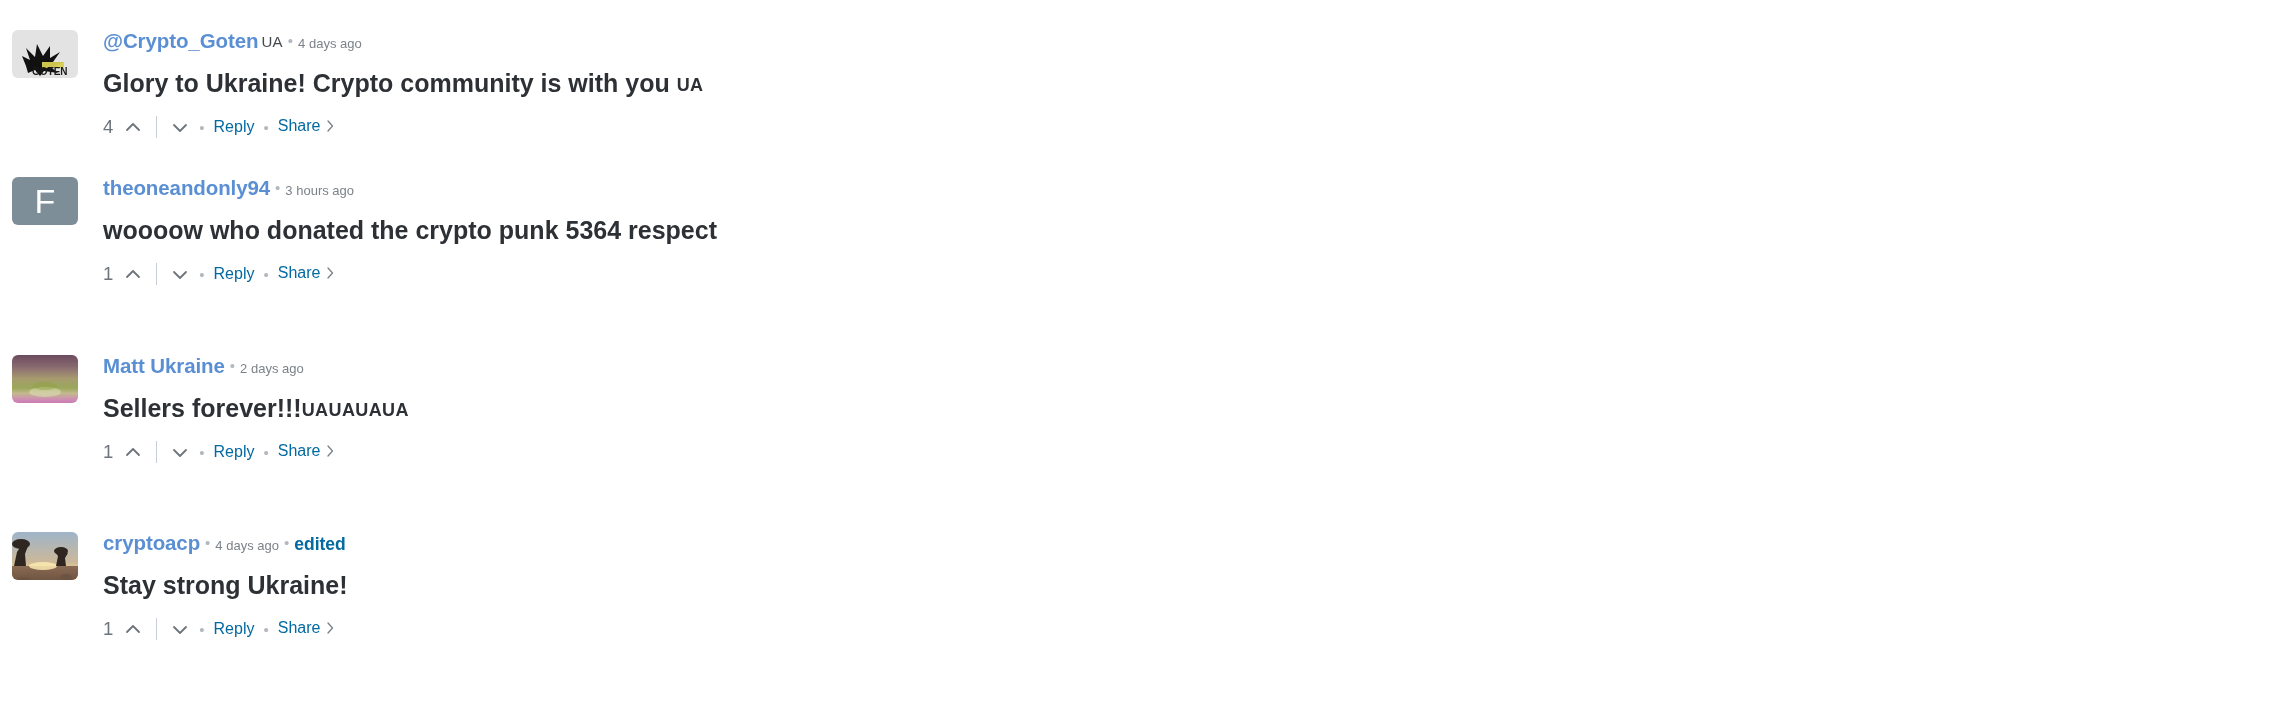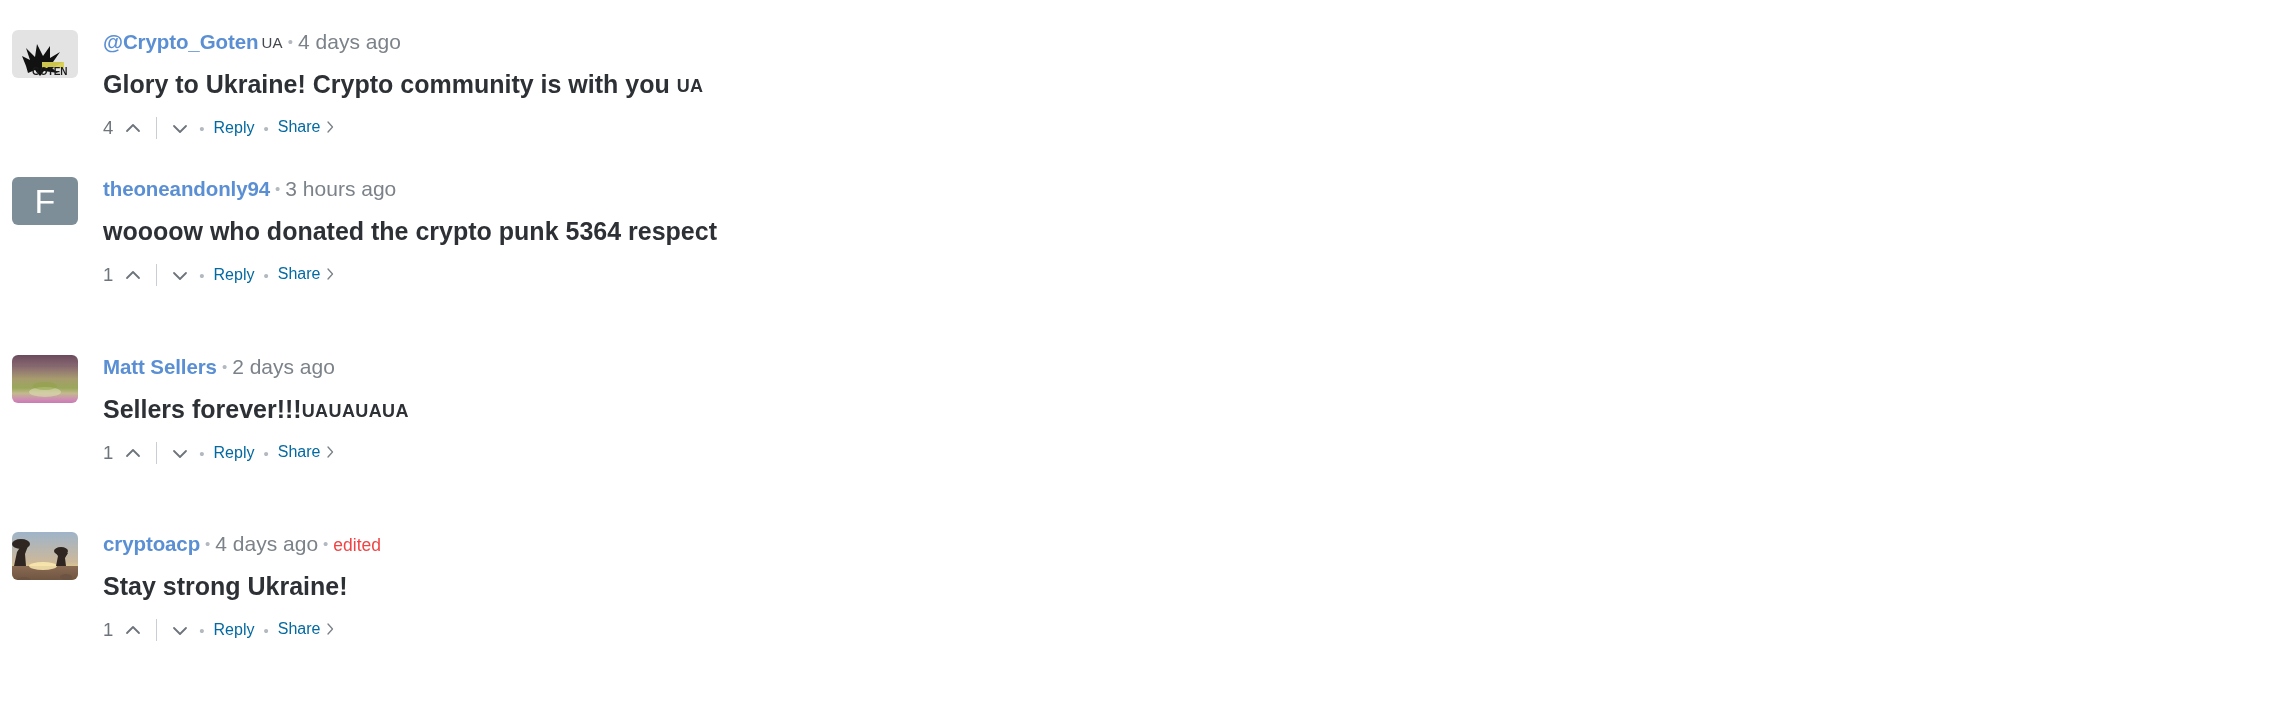--- a/index.html
+++ b/index.html
@@ -86,27 +86,27 @@
     vertical-align: 1px;
   }
   .sep {
     color: #b3b9c0;
     font-size: 15px;
     margin: 0 5px;
     vertical-align: 2px;
   }
   .time {
     color: #7c8289;
-    font-size: 21px;
+    font-size: 13px;
     font-weight: 400;
   }
   .edited {
-    color: #ef4444;
+    color: #0369a1;
     font-size: 17.5px;
-    font-weight: 400;
+    font-weight: 700;
   }
 
   .text {
     color: #2d3135;
     font-size: 25px;
     font-weight: 700;
     line-height: 1.18;
     margin-top: 17px;
     white-space: pre-wrap;
     word-wrap: break-word;
@@ -258,21 +258,21 @@
             </linearGradient>
           </defs>
           <rect width="66" height="66" fill="url(#pg)"></rect>
           <ellipse cx="33" cy="37" rx="16" ry="5" fill="#dfe0b8" opacity="0.55"></ellipse>
           <ellipse cx="33" cy="31" rx="12" ry="4" fill="#8fa246" opacity="0.5"></ellipse>
           <rect y="10" width="66" height="2" fill="#7d6a66" opacity="0.4"></rect>
           <rect y="48" width="66" height="3" fill="#d47fb5" opacity="0.4"></rect>
         </svg>
       </div>
       <div class="col">
-        <div class="meta"><a class="author">Matt Sellers</a><span class="sep">•</span><span class="time">2 days ago</span></div>
+        <div class="meta"><a class="author">Matt Ukraine</a><span class="sep">•</span><span class="time">2 days ago</span></div>
         <div class="text"><span>Sellers forever!!!</span><span class="flag-run">UAUAUAUA</span></div>
         <div class="actions">
           <span class="votecount">1</span>
           <span class="chev">
             <svg width="20" height="20" viewBox="0 0 20 20" aria-hidden="true">
               <path d="M4 13 L10 7 L16 13" fill="none" stroke="#6e747c" stroke-width="1.8" stroke-linecap="round" stroke-linejoin="round"></path>
             </svg>
           </span>
           <span class="divider"></span>
           <span class="chev">

